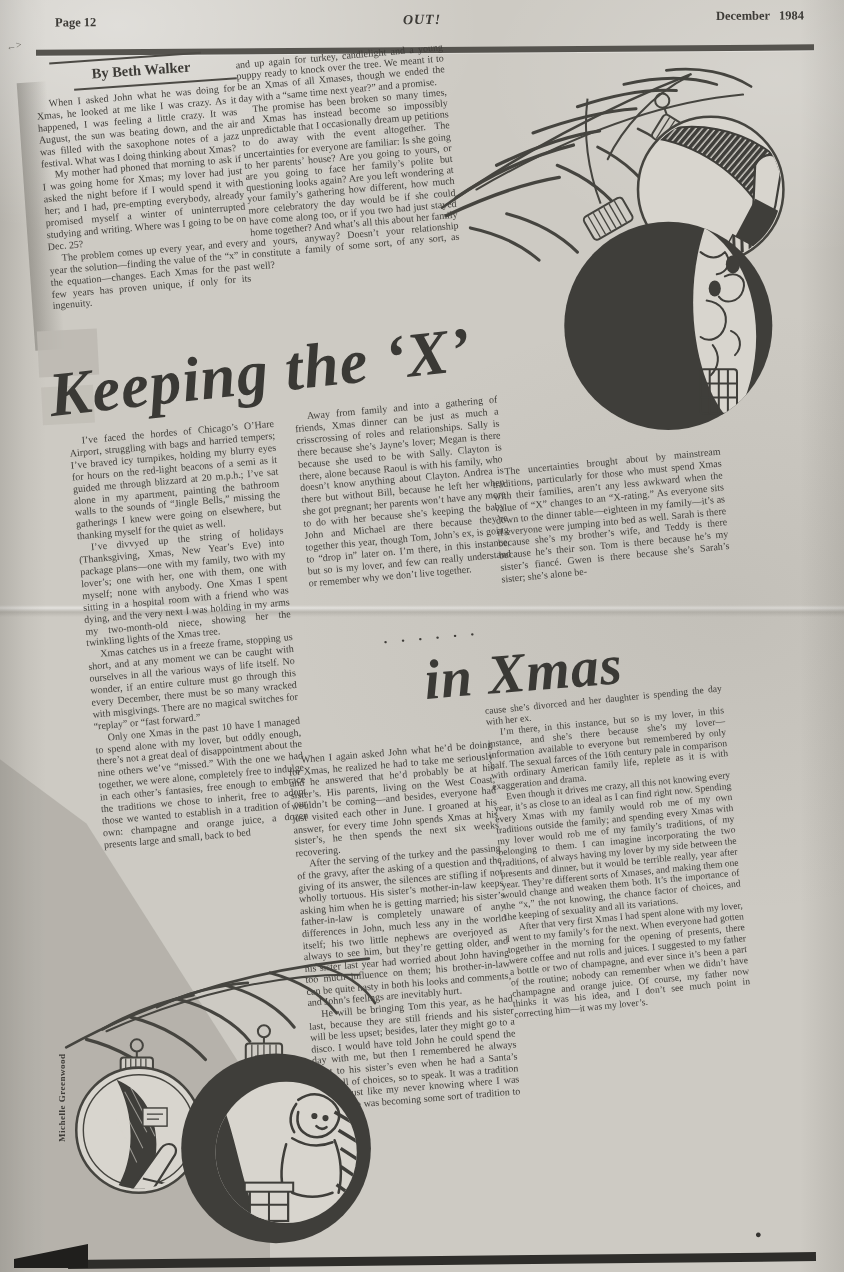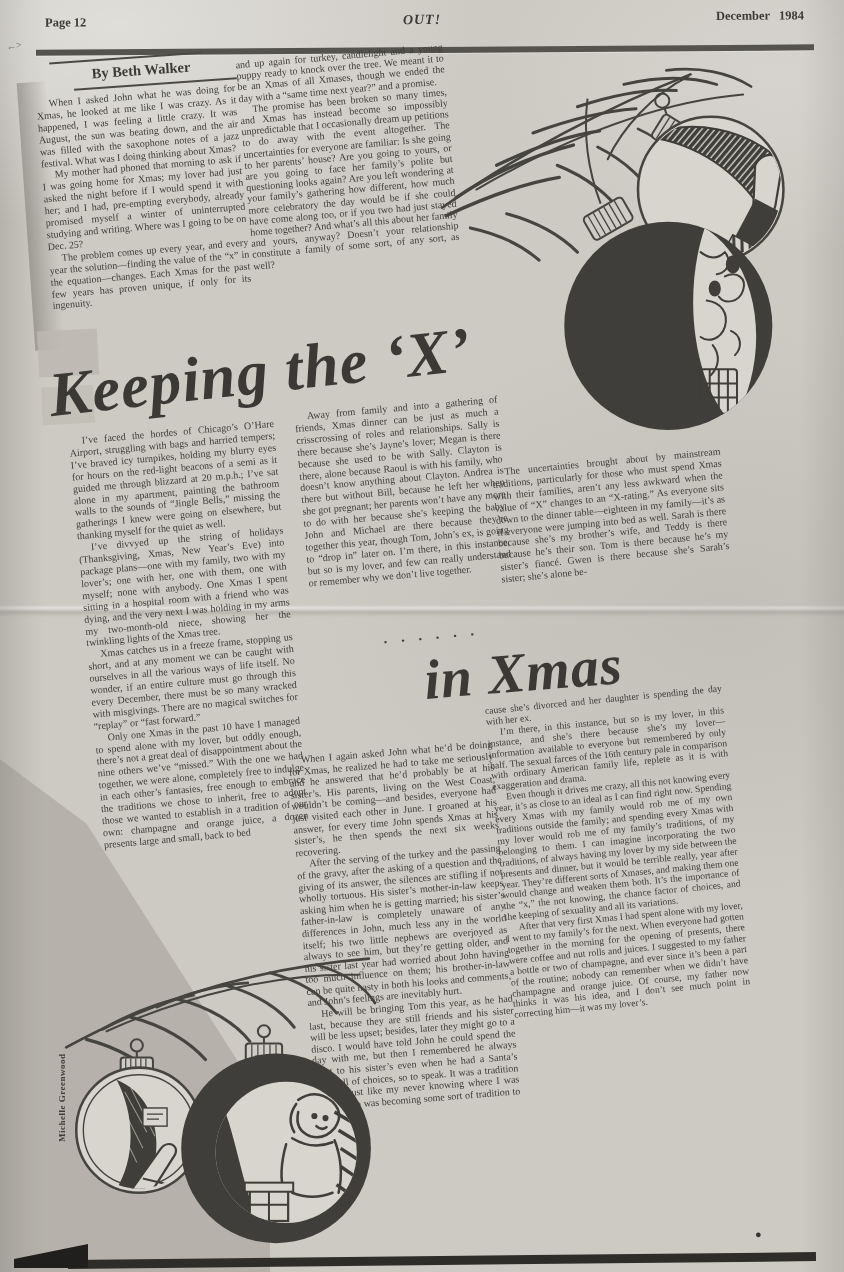--- a/index.html
+++ b/index.html
@@ -12,21 +12,21 @@
       radial-gradient(ellipse 420px 260px at 92% 6%, rgba(255,255,255,0.18), transparent 70%),
       linear-gradient(90deg, rgba(95,92,86,0.22) 0px, rgba(95,92,86,0.07) 26px, transparent 46px),
       linear-gradient(270deg, rgba(95,92,86,0.16) 0px, transparent 44px),
       radial-gradient(ellipse 600px 420px at 86% 48%, rgba(120,117,110,0.12), transparent 72%),
       linear-gradient(180deg, transparent 605px, rgba(255,255,255,0.45) 608px, rgba(110,107,100,0.22) 612px, transparent 617px);
     color:#3d3b37;
   }
   .abs{position:absolute;}
   
   .masthead{left:0;top:0;width:844px;height:44px;transform:rotate(-0.4deg);}
-  .mh-page{position:absolute;left:45px;top:13px;font-size:12.5px;font-weight:bold;}
+  .mh-page{position:absolute;left:55px;top:13px;font-size:12.5px;font-weight:bold;}
   .mh-pub{position:absolute;left:0;right:0;top:12px;text-align:center;font-size:14px;font-weight:bold;font-style:italic;letter-spacing:1px;}
   .mh-date{position:absolute;right:40px;top:11px;font-size:12.5px;font-weight:bold;word-spacing:6px;}
   .mh-rule{left:36px;top:47px;width:778px;height:6px;background:#55534e;transform:rotate(-0.4deg);box-shadow:0 1px 0 rgba(255,255,255,0.3);}
   
   .byline-box{left:46px;top:56px;width:190px;transform:rotate(-4deg);}
   .byline-rule{height:2px;background:#4c4a45;}
   .byline-rule.top{width:80%;margin-left:2%;}
   .byline-rule.bottom{width:86%;margin-left:14%;}
   .byline-text{text-align:center;font-size:14.5px;font-weight:bold;padding:4px 0 5px 0;}
   

